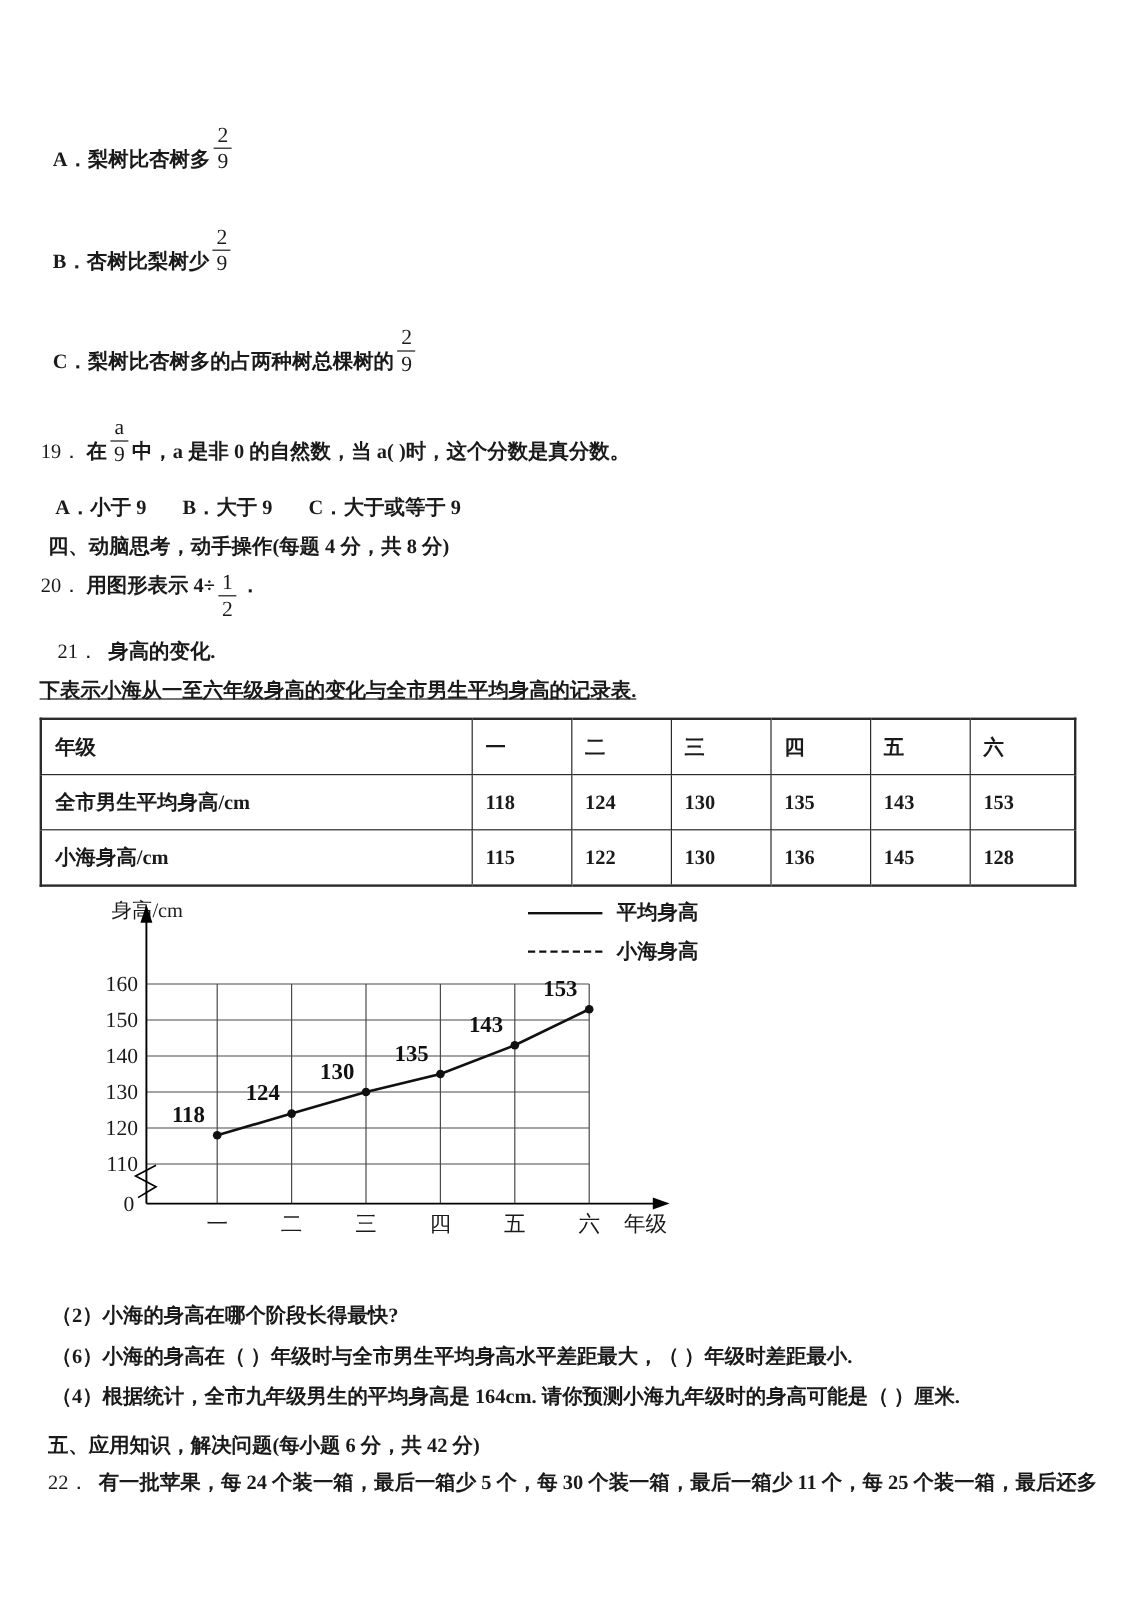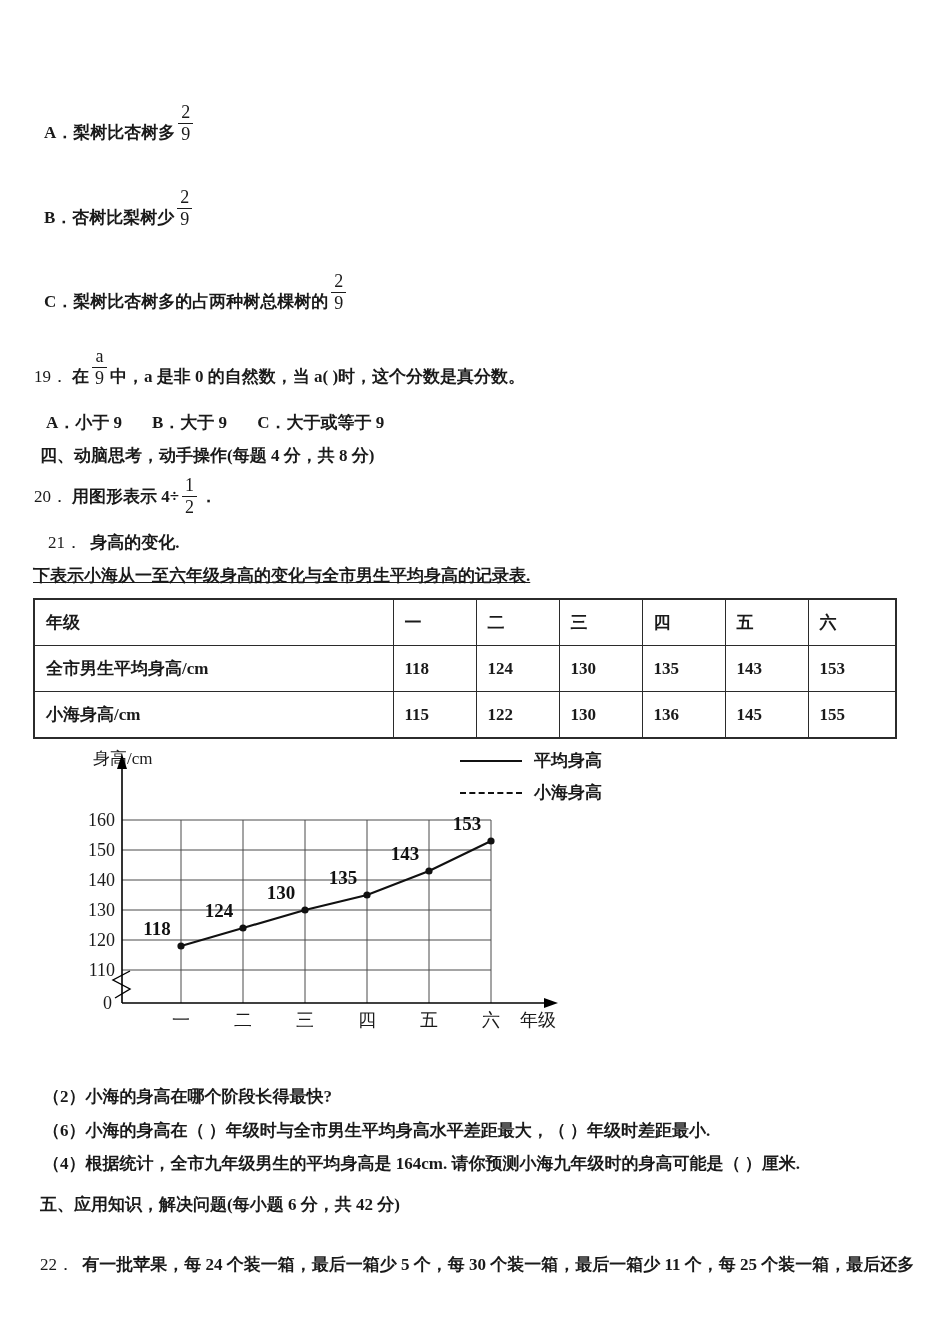--- a/index.html
+++ b/index.html
@@ -2,40 +2,40 @@
 <html><head>
 <meta charset="utf-8">
 <style>
   html,body{margin:0;padding:0;background:#fff;}
   .page{position:relative;width:950px;height:1344px;background:#ffffff;overflow:hidden;
         font-family:"Liberation Serif","DejaVu Serif",serif;color:#1a1a1a;}
   .line{position:absolute;white-space:nowrap;font-size:17px;font-weight:700;line-height:22px;}
   .qnum{font-weight:400;padding-right:4px;}
   .fline{position:absolute;display:flex;align-items:flex-end;white-space:nowrap;
          font-size:17px;font-weight:700;}
-  .fline.center{align-items:center;}
+  .fline.center{align-items:flex-start;}
   .frac{display:inline-flex;flex-direction:column;align-items:center;line-height:1;
         font-weight:400;margin:0 3px;}
   .frac .num,.frac .den{font-size:18px;padding:0 3px;line-height:1.05;}
   .frac .bar{height:1.3px;background:#1a1a1a;align-self:stretch;margin:1px 0;}
   .optrow{display:flex;gap:30px;}
   
   table.rec{position:absolute;left:33px;top:598px;border-collapse:collapse;table-layout:fixed;
             font-size:17px;font-weight:700;}
   table.rec td{border:1.6px solid #2b2b2b;padding:0 0 0 11px;vertical-align:middle;height:45px;}
   table.rec tr:first-child td{border-top-width:2px;}
   table.rec tr:last-child td{border-bottom-width:2px;}
   table.rec td:first-child{border-left-width:2px;}
   table.rec td:last-child{border-right-width:2px;}
   
   #chart{position:absolute;left:55px;top:743px;}
   .ylab,.xlab{font-family:"Liberation Serif","DejaVu Serif",serif;font-size:18px;fill:#1a1a1a;}
   .dlab{font-family:"Liberation Serif","DejaVu Serif",serif;font-size:19px;font-weight:700;fill:#111;}
   .ylabel-text{position:absolute;left:58px;top:747px;font-size:17px;font-weight:400;margin-left:35px;}
-  .legend{position:absolute;left:460px;top:749px;display:flex;flex-direction:column;gap:9px;
+  .legend{position:absolute;left:440px;top:749px;display:flex;flex-direction:column;gap:9px;
           font-size:17px;font-weight:600;text-align:right;}
   .legend-row{display:flex;align-items:center;gap:12px;}
   .lsample{width:62px;height:0;}
   .lsolid{border-top:2.4px solid #111;}
   .ldash{border-top:2.6px dashed #111;}
 </style>
 </head>
 <body>
 
 <div class="page">
@@ -132,21 +132,21 @@
       <td>143</td>
       <td>153</td>
     </tr>
     <tr>
       <td>小海身高/cm</td>
       <td>115</td>
       <td>122</td>
       <td>130</td>
       <td>136</td>
       <td>145</td>
-      <td>155</td>
+      <td>128</td>
     </tr>
   </tbody>
     </table>
 
   <div class="ylabel-text">身高/cm</div>
   <svg id="chart" width="520" height="300">
       <line x1="67" y1="227" x2="436" y2="227" stroke="#4a4a4a" stroke-width="1"></line>
       <line x1="67" y1="197" x2="436" y2="197" stroke="#4a4a4a" stroke-width="1"></line>
       <line x1="67" y1="167" x2="436" y2="167" stroke="#4a4a4a" stroke-width="1"></line>
       <line x1="67" y1="137" x2="436" y2="137" stroke="#4a4a4a" stroke-width="1"></line>
@@ -201,18 +201,18 @@
       <span class="lsample ldash"></span>
       <span>小海身高</span>
     </div>
   </div>
 
   <div class="line" style="left:43px;top:1086px;">（2）小海的身高在哪个阶段长得最快?</div>
   <div class="line" style="left:43px;top:1120px;">（6）小海的身高在（  ）年级时与全市男生平均身高水平差距最大，（  ）年级时差距最小.</div>
   <div class="line" style="left:43px;top:1153px;">（4）根据统计，全市九年级男生的平均身高是 164cm. 请你预测小海九年级时的身高可能是（  ）厘米.</div>
 
   <div class="line" style="left:40px;top:1194px;">五、应用知识，解决问题(每小题 6 分，共 42 分)</div>
-  <div class="line" style="left:40px;top:1254px;">
+  <div class="line" style="left:40px;top:1225px;">
     <span class="qnum">22．</span>
     <span>有一批苹果，每 24 个装一箱，最后一箱少 5 个，每 30 个装一箱，最后一箱少 11 个，每 25 个装一箱，最后还多</span>
   </div>
 
 </div>
 
 </body></html>

